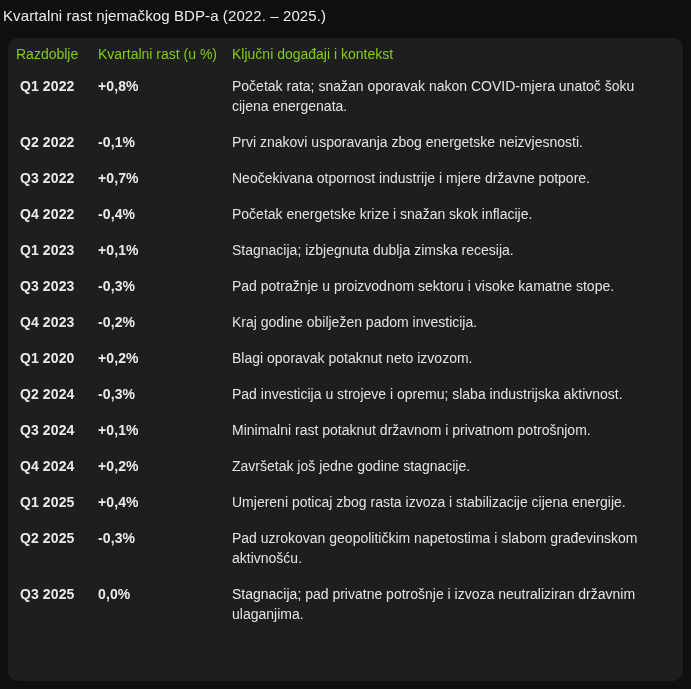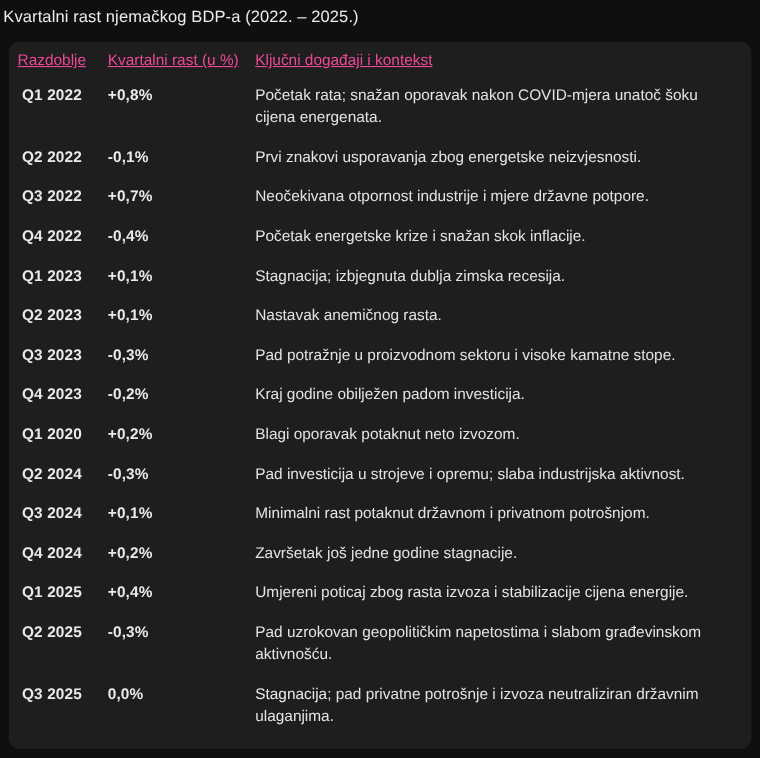--- a/index.html
+++ b/index.html
@@ -37,22 +37,21 @@
   col.col-growth { width: 134px; }
   col.col-desc   { width: auto; }
   th, td {
     text-align: left;
     vertical-align: top;
     line-height: 20px;
     font-weight: 400;
   }
   thead th {
     padding: 6px 12px 4px 0;
-    color: #ec4899;
-    text-decoration: underline;
+    color: #84cc16;
   }
   thead th:first-child { padding-left: 8px; }
   thead th:last-child  { padding-right: 14px; }
   tbody td {
     padding: 8px 12px 8px 0;
   }
   tbody td:first-child { padding-left: 12px; }
   tbody td:last-child  { padding-right: 14px; }
   td.cell-period, td.cell-growth {
     font-weight: 700;
@@ -101,25 +100,20 @@
     <td class="cell-period">Q4 2022</td>
     <td class="cell-growth">-0,4%</td>
     <td class="cell-desc">Početak energetske krize i snažan skok inflacije.</td>
   </tr>
         <tr>
     <td class="cell-period">Q1 2023</td>
     <td class="cell-growth">+0,1%</td>
     <td class="cell-desc">Stagnacija; izbjegnuta dublja zimska recesija.</td>
   </tr>
         <tr>
-    <td class="cell-period">Q2 2023</td>
-    <td class="cell-growth">+0,1%</td>
-    <td class="cell-desc">Nastavak anemičnog rasta.</td>
-  </tr>
-        <tr>
     <td class="cell-period">Q3 2023</td>
     <td class="cell-growth">-0,3%</td>
     <td class="cell-desc">Pad potražnje u proizvodnom sektoru i visoke kamatne stope.</td>
   </tr>
         <tr>
     <td class="cell-period">Q4 2023</td>
     <td class="cell-growth">-0,2%</td>
     <td class="cell-desc">Kraj godine obilježen padom investicija.</td>
   </tr>
         <tr>

